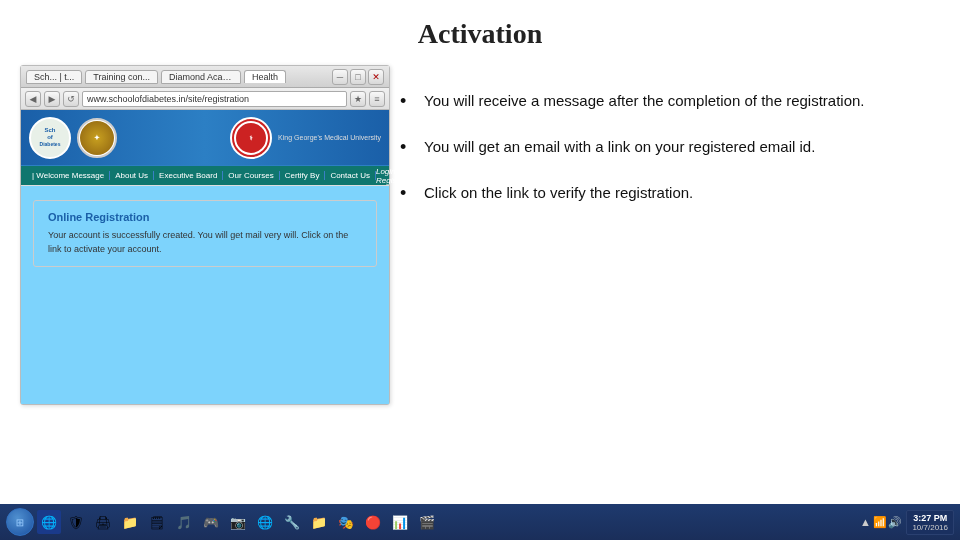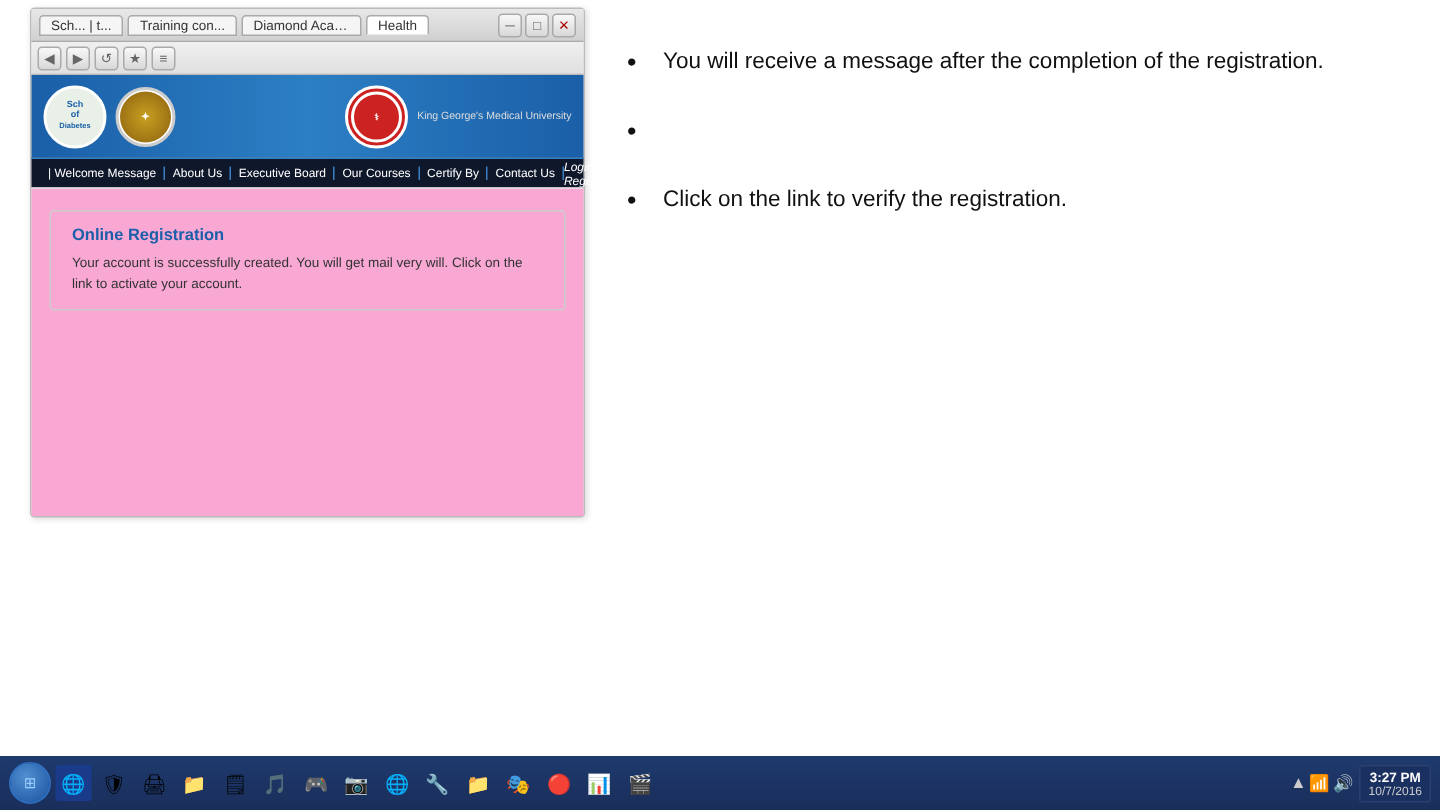--- a/index.html
+++ b/index.html
@@ -42,21 +42,20 @@
     }
 
     
     .browser-mockup {
       width: 370px;
       min-width: 370px;
       border: 1.5px solid #bbb;
       border-radius: 3px;
       background: #f0f0f0;
       margin-top: 5px;
-      margin-right: 18px;
       display: flex;
       flex-direction: column;
       height: 340px;
       box-shadow: 1px 1px 4px rgba(0,0,0,0.15);
     }
 
     .browser-titlebar {
       background: linear-gradient(to bottom, #e8e8e8, #d0d0d0);
       border-bottom: 1px solid #aaa;
       padding: 3px 5px;
@@ -203,21 +202,21 @@
 
     .header-right-text {
       font-size: 7px;
       color: #ddd;
       text-align: right;
       line-height: 1.4;
     }
 
     
     .nav-bar {
-      background: #0f172a;
+      background: #0f766e;
       height: 20px;
       display: flex;
       align-items: center;
       padding: 0 6px;
       gap: 0;
       border-top: 1px solid #2c7fc4;
     }
 
     .nav-item {
       font-size: 8px;
@@ -231,21 +230,21 @@
 
     .nav-login {
       margin-left: auto;
       font-size: 8px;
       color: #fff;
       font-style: italic;
     }
 
     
     .reg-content {
-      background: #f9a8d4;
+      background: #7dd3fc;
       flex: 1;
       padding: 8px 12px;
       border-top: 1px solid #ddd;
     }
 
     .reg-box {
       border: 1px solid #ccc;
       border-radius: 3px;
       padding: 10px 14px;
       margin: 6px 0;
@@ -365,20 +364,23 @@
       align-items: center;
       justify-content: center;
       font-size: 14px;
     }
   </style>
 </head>
 <body>
 
 <div class="page-container">
 
+  <div class="title-area">
+    <h1 class="page-title">Activation</h1>
+  </div>
 
   <div class="main-content">
 
     <div class="browser-mockup">
 
       <div class="browser-titlebar">
         <div class="title-tab">Sch... | t...</div>
         <div class="title-tab">Training con...</div>
         <div class="title-tab">Diamond Acad...</div>
         <div class="title-tab active">Health</div>
@@ -386,20 +388,23 @@
           <div class="ctrl-btn">─</div>
           <div class="ctrl-btn">□</div>
           <div class="ctrl-btn" style="color:#a00;">✕</div>
         </div>
       </div>
 
       <div class="browser-controls">
         <div class="ctrl-btn">◀</div>
         <div class="ctrl-btn">▶</div>
         <div class="ctrl-btn">↺</div>
+        <div class="address-bar">
+          <span>www.schoolofdiabetes.in/site/registration</span>
+        </div>
         <div class="ctrl-btn">★</div>
         <div class="ctrl-btn">≡</div>
       </div>
 
       <div class="website-header">
         <div class="logo-circle">
           <span style="font-size:6px;font-weight:bold;color:#1a5fa8;text-align:center;line-height:1.2;">Sch<br>of<br><span style="font-size:5px;">Diabetes</span></span>
         </div>
         <div class="logo2-circle">
           <div class="logo2-inner">
@@ -435,20 +440,21 @@
     </div>
 
     <div class="bullet-area">
       <ul class="bullet-list">
         <li>
           <span class="bullet-dot">•</span>
           <span>You will receive a message after the completion of the registration.</span>
         </li>
         <li>
           <span class="bullet-dot">•</span>
+          <span>You will get an email with a link on your registered email id.</span>
         </li>
         <li>
           <span class="bullet-dot">•</span>
           <span>Click on the link to verify the registration.</span>
         </li>
       </ul>
     </div>
 
   </div>
 

